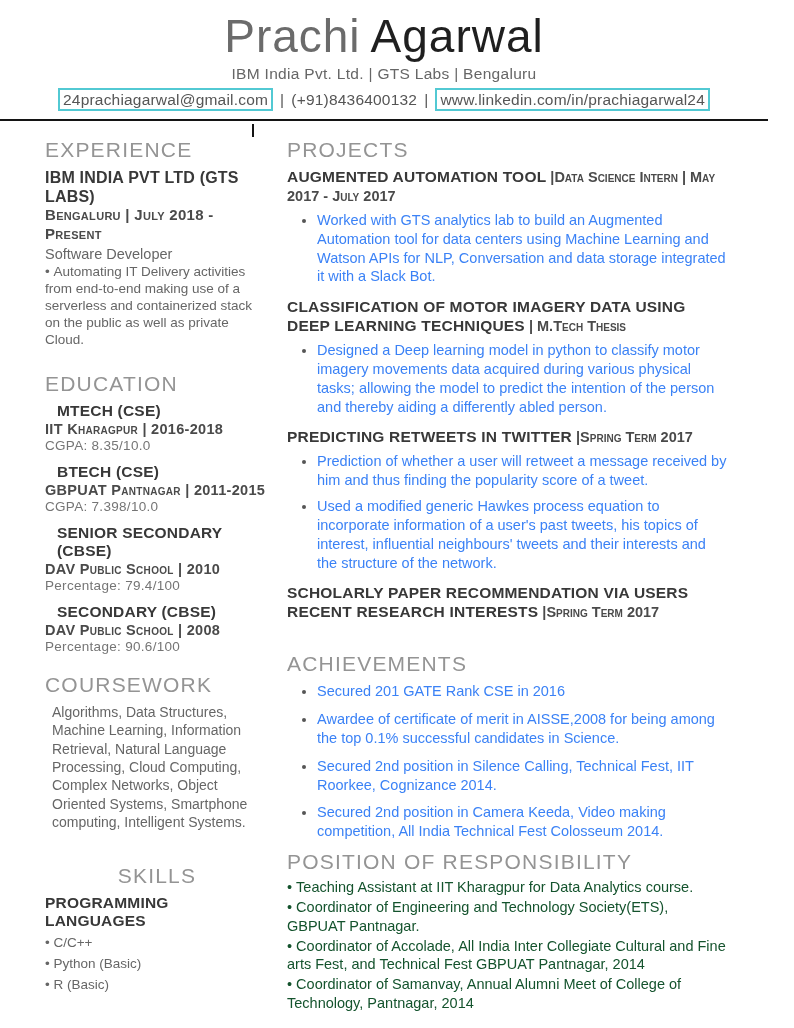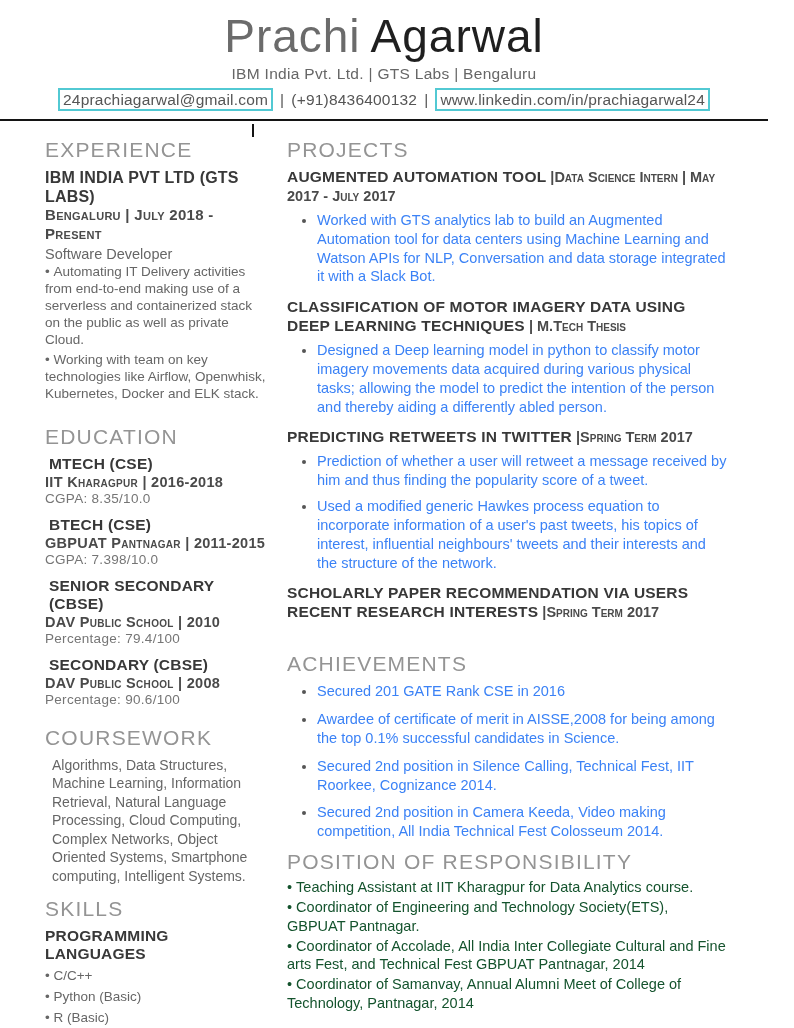--- a/index.html
+++ b/index.html
@@ -30,21 +30,21 @@
   h3.bold{font-size:16px;font-weight:700;color:#383838;margin:3px 0 0 0;letter-spacing:.2px;line-height:1.2;}
   .sc{font-variant:small-caps;font-weight:600;color:#4a4a4a;}
   .meta{font-size:15px;line-height:1.25;letter-spacing:.3px;}
   .role{font-size:14.5px;color:#666;margin:2px 0 1px 0;}
 
   p.fb{font-size:13.5px;color:#666;line-height:1.27;margin:0 0 2px 0;}
   p.fb::before{content:"\2022\00a0";}
 
   
   .edu{margin-bottom:10px;}
-  .edu h3{font-size:15.5px;font-weight:700;color:#383838;margin:0 0 1px 4px;letter-spacing:.2px;}
+  .edu h3{font-size:15.5px;font-weight:700;color:#383838;margin:0 0 1px 12px;letter-spacing:.2px;}
   .edu .emeta{font-size:14.5px;letter-spacing:.3px;}
   .edu .score{font-size:13.5px;color:#757575;margin-top:1px;letter-spacing:.3px;}
 
   .course{font-size:14px;color:#666;line-height:1.32;margin:2px 0 0 7px;}
 
   .skillgroup h3{font-size:15.5px;font-weight:700;color:#383838;margin:7px 0 4px 0;letter-spacing:.2px;}
   .skillgroup p.fb{font-size:13.5px;line-height:1.33;margin-bottom:3px;}
 
   
   .proj{margin-bottom:12px;}
@@ -85,21 +85,20 @@
 
     <aside class="col-left">
 
       <section>
         <h2 class="sec">EXPERIENCE</h2>
         <div>
           <h3 class="bold">IBM INDIA PVT LTD (GTS LABS)</h3>
           <div class="meta sc">Bengaluru | July 2018 - Present</div>
           <div class="role">Software Developer</div>
           <p class="fb">Automating IT Delivery activities from end-to-end making use of a serverless and containerized stack on the public as well as private Cloud.</p>
-          <p class="fb">Working with team on key technologies like Airflow, Openwhisk, Kubernetes, Docker and ELK stack.</p>
         </div>
       </section>
 
       <section>
         <h2 class="sec" style="margin-top:23px;">EDUCATION</h2>
         <div class="edu">
           <h3>MTECH (CSE)</h3>
           <div class="emeta sc">IIT Kharagpur | 2016-2018</div>
           <div class="score">CGPA: 8.35/10.0</div>
         </div>
@@ -119,21 +118,21 @@
           <div class="score">Percentage: 90.6/100</div>
         </div>
       </section>
 
       <section>
         <h2 class="sec" style="margin-top:19px;">COURSEWORK</h2>
         <p class="course">Algorithms, Data Structures, Machine Learning, Information Retrieval, Natural Language Processing, Cloud Computing, Complex Networks, Object Oriented Systems, Smartphone computing, Intelligent Systems.</p>
       </section>
 
       <section>
-        <h2 class="sec" style="margin-top:12px;">SKILLS</h2>
+        <h2 class="sec" style="margin-top:32px;text-align:center;">SKILLS</h2>
         <div class="skillgroup">
           <h3 style="margin-top:2px;">PROGRAMMING LANGUAGES</h3>
           <p class="fb">C/C++</p>
           <p class="fb">Python (Basic)</p>
           <p class="fb">R (Basic)</p>
         </div>
 
       </section>
     </aside>
 

